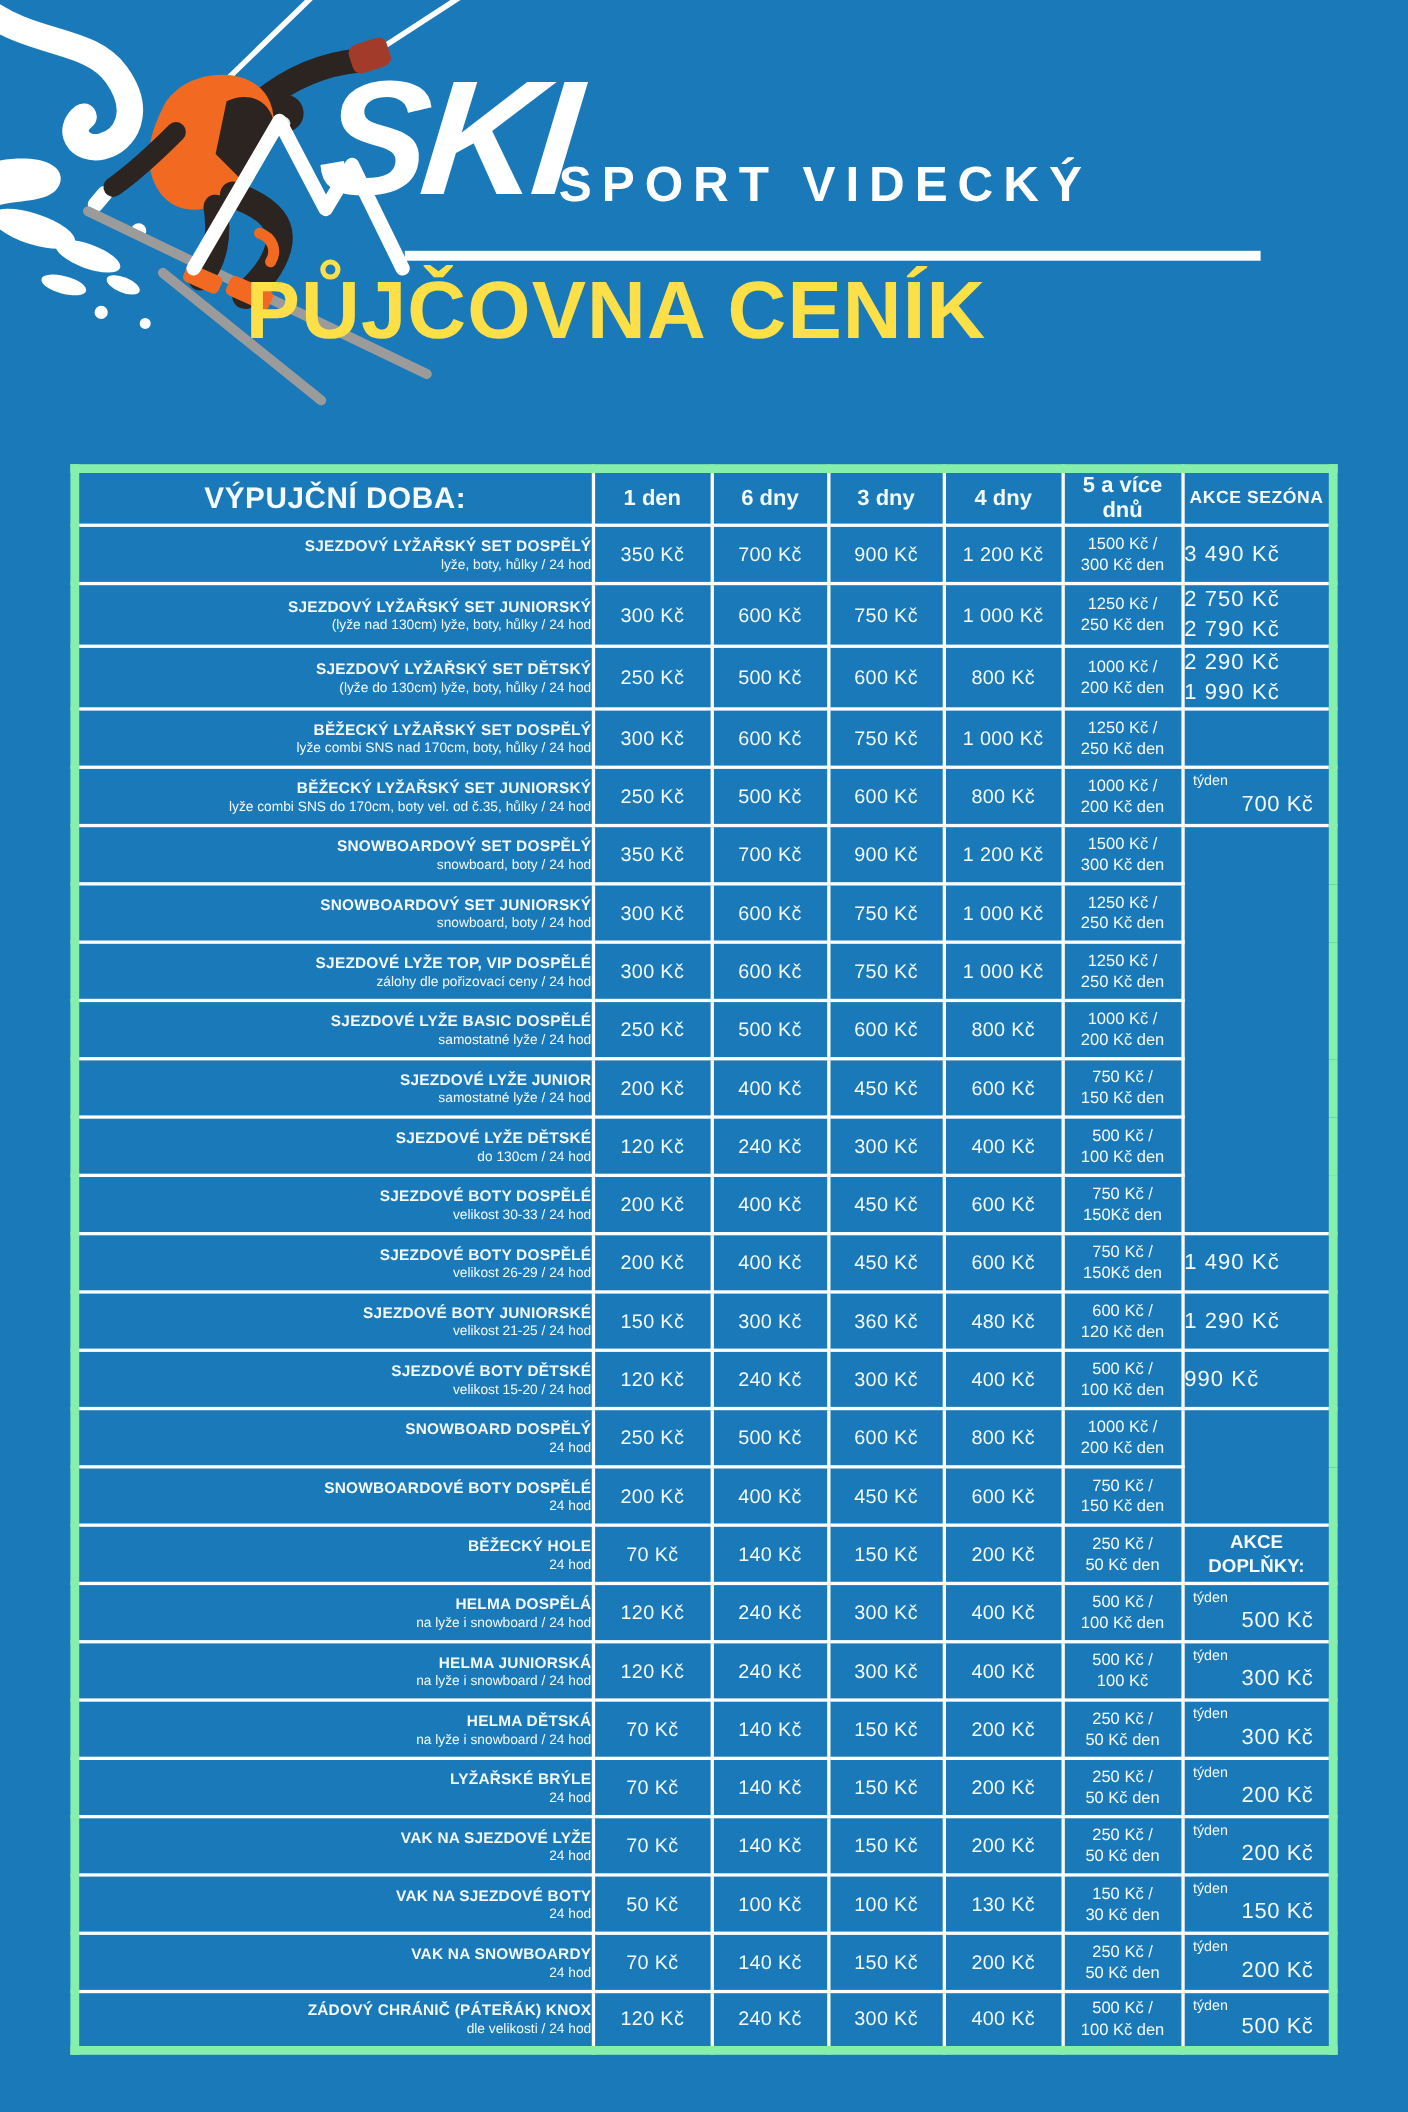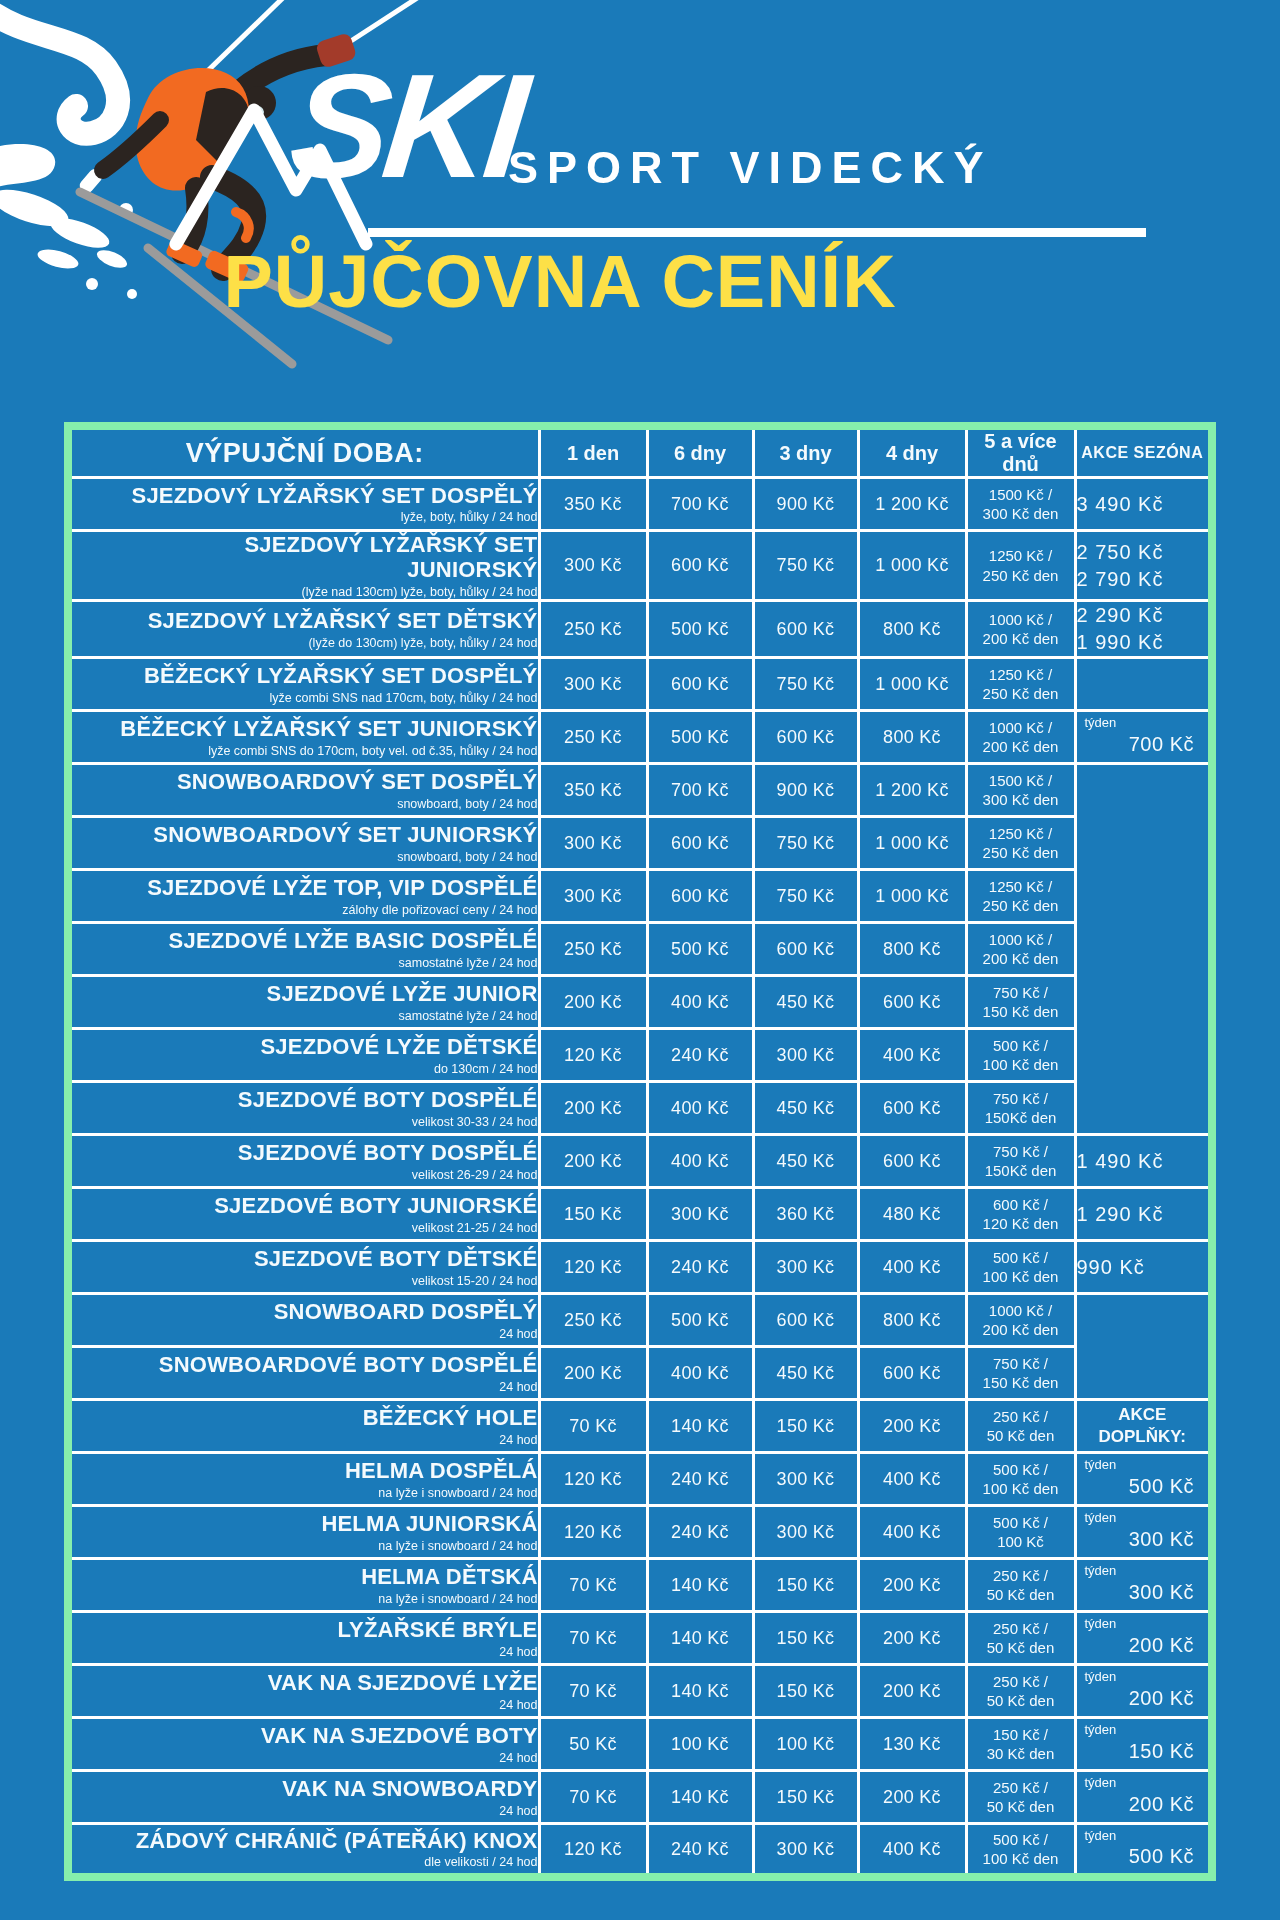--- a/index.html
+++ b/index.html
@@ -51,21 +51,21 @@
     overflow:hidden;
   }
   thead tr{ height:50px; }
   tbody tr{ height:53px; }
 
   th.h-period{ font-size:27px; font-weight:800; letter-spacing:0.5px; text-align:center; }
   th.h-day{ font-size:20px; font-weight:700; text-align:center; }
   th.h-akce{ font-size:16px; font-weight:700; text-align:center; letter-spacing:0.5px; }
 
   td.name-cell{ text-align:right; padding-right:30px; }
-  .name-title{ font-size:22px; font-weight:700; letter-spacing:0.2px; line-height:1.15;margin-left:36px; }
+  .name-title{ font-size:14px; font-weight:700; letter-spacing:0.2px; line-height:1.15;margin-left:36px; }
   .name-sub{ font-size:12.5px; margin-top:3px; line-height:1.1; }
 
   td.price-cell{ text-align:center; font-size:18px; letter-spacing:0.3px; }
   td.per5-cell{ text-align:center; font-size:15px; line-height:1.3; }
 
   td.akce-lines{ text-align:left; font-size:20px; line-height:1.35; letter-spacing:1px; }
   td.akce-sub{ text-align:center; font-size:17px; font-weight:700; line-height:1.3; }
   td.akce-tyden{ position:relative; }
   .tyden-label{ position:absolute; left:8px; top:3px; font-size:13px; }
   .tyden-price{ text-align:right; padding:14px 14px 0 0; font-size:20px; letter-spacing:0.5px; }

